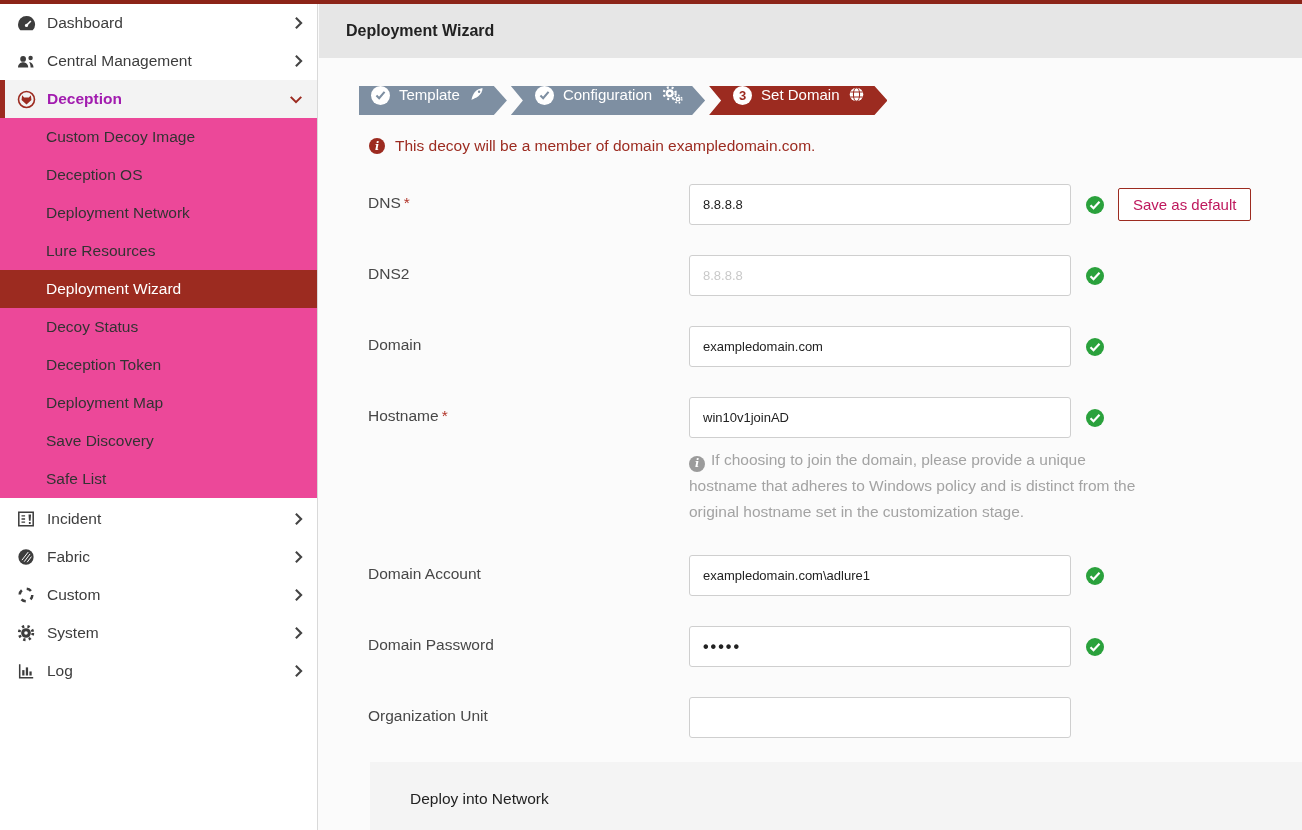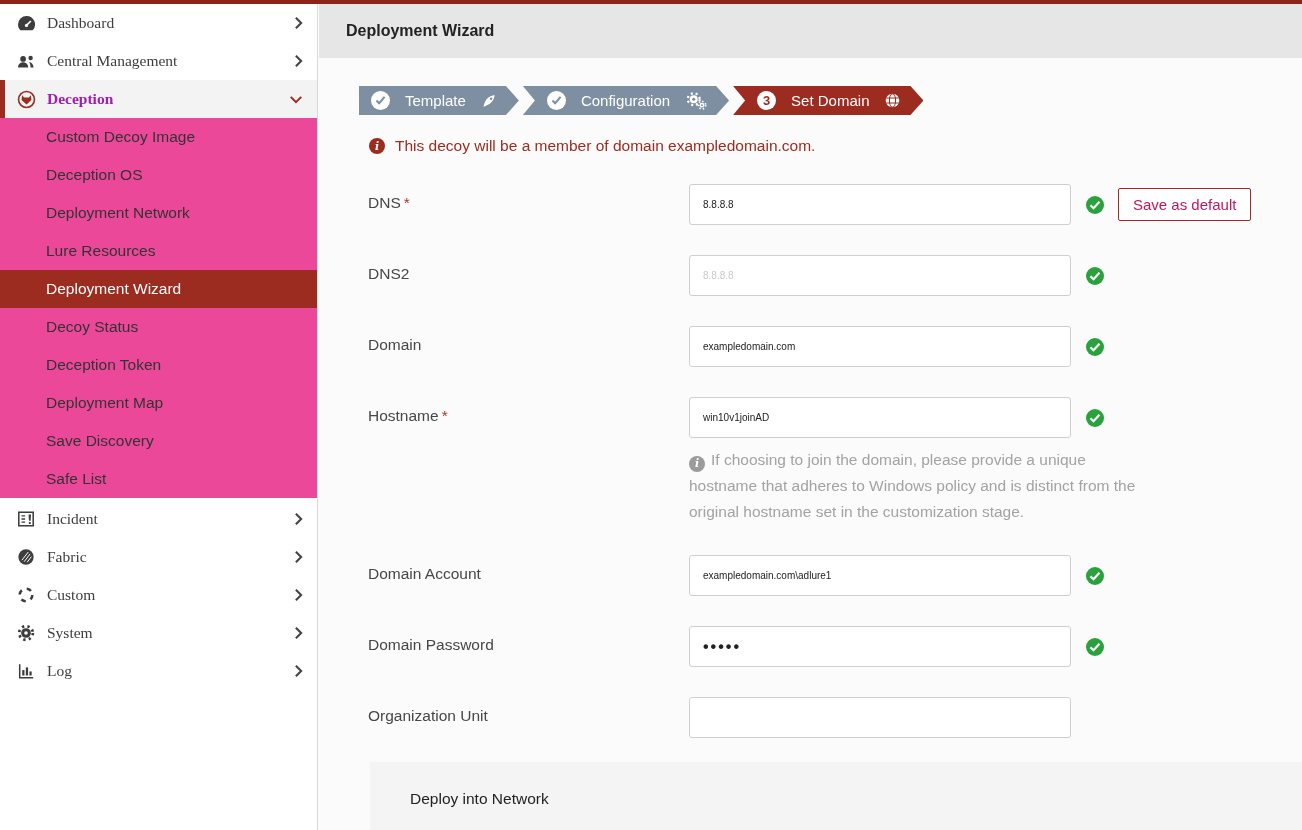--- a/index.html
+++ b/index.html
@@ -15,21 +15,20 @@
 
   
   .sidebar {
     position:absolute; top:4px; left:0; bottom:0; width:318px;
     background:#ffffff; border-right:1px solid #d9d9d9; z-index:4;
   }
   .side-item {
     height:38px; display:flex; align-items:center;
     padding:0 14px 0 14px; font-size:15.5px; color:#3d3d3d; cursor:pointer;
     background:#fff;
-    font-family:Liberation Serif, serif;
   }
   .side-item .icn { width:24px; margin-right:9px; display:flex; justify-content:center; align-items:center; color:#3d3d3d; }
   .side-item .lbl { flex:1 1 auto; }
   .side-item .chev { color:#444; display:flex; align-items:center; }
   .deception-group { background:#f3f3f3; }
   .side-item.section-head {
     background:#f3f3f3; border-left:5px solid #9c2b20; padding-left:9px;
     color:#a21caf; font-weight:bold;
   }
   .side-item.section-head .icn { color:#9c2b20; }
@@ -44,21 +43,21 @@
   .main { position:absolute; top:4px; left:319px; right:0; bottom:0; background:#fbfbfb; }
   .main-header {
     height:54px; background:#e6e6e6; display:flex; align-items:center;
     padding-left:27px; font-size:16px; font-weight:bold; color:#222;
   }
   .content { padding:28px 0 0 36px; }
 
   
   .steps { display:flex; height:29px; margin-left:4px; }
   .step {
-    display:flex; align-items:center; gap:15px; color:#fff; font-size:15px;
+    display:flex; align-items:flex-start; gap:9px; color:#fff; font-size:15px;
     padding:0 22px 0 12px; background:#7e8fa2; cursor:pointer;
     clip-path: polygon(0 0, calc(100% - 13px) 0, 100% 50%, calc(100% - 13px) 100%, 0 100%, 12px 50%);
     padding-left:24px;
   }
   .step.first {
     clip-path: polygon(0 0, calc(100% - 13px) 0, 100% 50%, calc(100% - 13px) 100%, 0 100%);
     padding-left:12px;
   }
   .step + .step { margin-left:4px; }
   .step.current { background:#9c2b20; }
@@ -82,21 +81,21 @@
   .info-dot.gray { background:#9b9b9b; }
 
   
   .form { margin-top:29px; }
   .frow { display:flex; align-items:flex-start; padding-left:13px; margin-bottom:30px; }
   .frow label { width:321px; padding-top:10px; font-size:15.5px; color:#474747; flex:0 0 auto; }
   .req { color:#b03227; margin-left:3px; }
   .fieldcol { width:382px; flex:0 0 auto; }
   .fieldcol input {
     width:382px; height:41px; border:1px solid #cfcfcf; border-radius:3px;
-    padding:0 13px; font-size:10px; color:#222; background:#fff;
+    padding:0 13px; font-size:13px; color:#222; background:#fff;
     font-family:"Liberation Sans", sans-serif; outline:none;
   }
   .fieldcol input::placeholder { color:#c9c9c9; }
   .fieldcol input.pw { font-size:16px; font-weight:bold; letter-spacing:2px; }
   .note {
     width:447px; margin-top:9px; color:#a3a3a3; font-size:15.5px; line-height:26px;
   }
   .note .info-dot.gray { display:inline-flex; vertical-align:-2px; margin-right:6px; }
   .okicon { margin:11px 0 0 14px; flex:0 0 auto; }
   .save-default {

